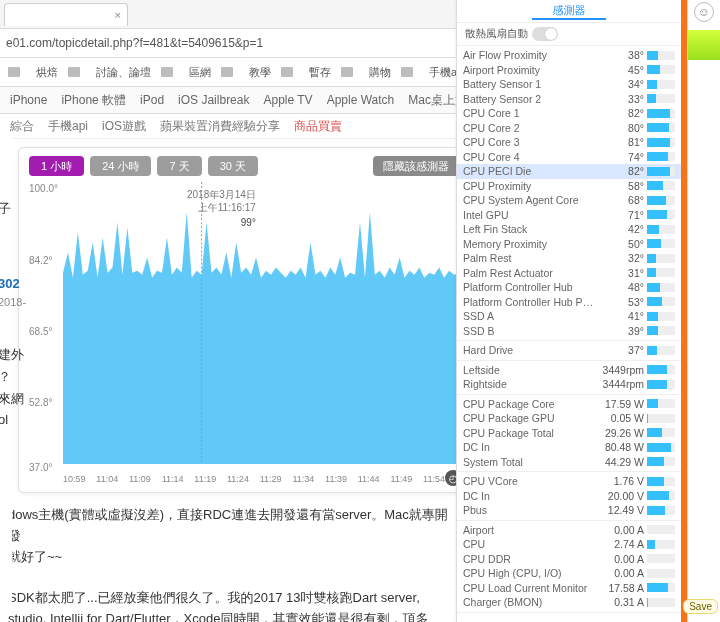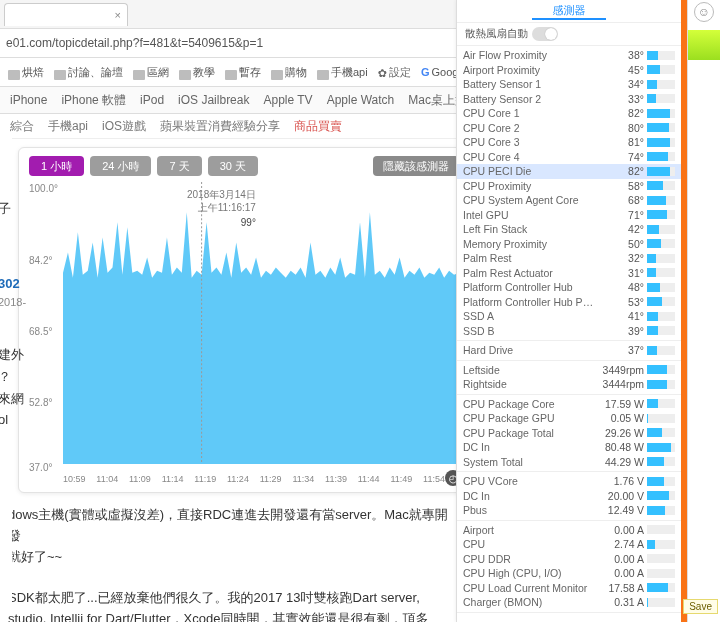--- a/index.html
+++ b/index.html
@@ -1,21 +1,21 @@
 <!DOCTYPE html>
 <html><head>
 <meta charset="utf-8">
 <style>
 html,body{margin:0;padding:0;font-family:-apple-system,"Helvetica Neue",Arial,sans-serif;font-size:11px;color:#333;background:#f2f2f2;overflow:hidden;width:720px;height:622px;position:relative}
 .browser-top{background:#f5f5f5;border-bottom:1px solid #ddd;height:28px;display:flex;align-items:center}
 .tab{background:#fff;border:1px solid #ccc;border-bottom:none;border-radius:4px 4px 0 0;height:22px;margin-left:4px;width:110px;display:flex;align-items:center;padding:0 6px;font-size:11px;color:#555}
 .tab .close{margin-left:auto;color:#888}
 .addr{height:28px;background:#fff;border-bottom:1px solid #ddd;display:flex;align-items:center;padding:0 6px;font-size:12px;color:#555}
 .bookmarks{height:28px;background:#fff;border-bottom:1px solid #ddd;display:flex;align-items:center;padding:0 4px;gap:2px;font-size:11px;color:#555;white-space:nowrap;overflow:hidden}
-.bm{display:flex;align-items:flex-end;gap:2px;padding:2px 4px;color:#555}
+.bm{display:flex;align-items:center;gap:16px;padding:2px 4px;color:#555}
 .bm .f{width:12px;height:10px;background:#bdbdbd;border-radius:1px}
 .gear{color:#666}
 .subnav{height:26px;background:#fafafa;border-bottom:1px solid #ddd;display:flex;align-items:center;gap:14px;padding:0 10px;font-size:12px;color:#666;white-space:nowrap;overflow:hidden}
 .subnav span{cursor:pointer}
 .subnav2{height:24px;background:#fff;border-bottom:1px solid #eee;display:flex;align-items:center;gap:14px;padding:0 10px;font-size:12px;color:#777}
 .subnav2 .act{color:#d9534f}
 .content{position:relative;background:#fff;padding:6px 0 6px 4px}
 .panel{margin:2px 6px 8px 14px;width:430px;background:#fff;border:1px solid #e3e3e3;border-radius:6px;box-shadow:0 1px 4px rgba(0,0,0,.08);padding:8px 10px 6px}
 .btnrow{display:flex;gap:6px;align-items:center}
 .pbtn{background:#9d9d9d;color:#fff;border-radius:4px;font-size:11px;height:20px;line-height:20px;padding:0 12px}
@@ -40,21 +40,21 @@
 .grp{border-bottom:1px solid #eee;padding:2px 0}
 .row{display:flex;align-items:center;padding:0 6px;height:14.5px;color:#666}
 .row.sel{background:#d9e7ff}
 .rname{flex:1;white-space:nowrap;overflow:hidden;text-overflow:ellipsis}
 .rval{width:48px;text-align:right;color:#555;padding-right:3px;white-space:nowrap}
 .rbar{width:28px;height:9px;background:#eee;position:relative}
 .rbar>i{position:absolute;left:0;top:0;bottom:0;background:#34c0ff}
 .rightstrip{position:absolute;top:0;right:0;width:32px;height:622px;background:#fff;border-left:1px solid #ddd}
 .rightstrip .pf{position:absolute;top:2px;right:6px;width:18px;height:18px;border:1px solid #bbb;border-radius:50%;display:flex;align-items:center;justify-content:center;color:#888;font-size:12px}
 .greenband{position:absolute;top:30px;left:0;right:0;height:30px;background:linear-gradient(#d4ff3a,#9bdf1f)}
-.save{position:absolute;bottom:8px;right:2px;background:#fffde7;border:1px solid #e6d96f;padding:1px 5px;font-size:10px;color:#6b5e00;border-radius:0}
+.save{position:absolute;bottom:8px;right:2px;background:#fffde7;border:1px solid #e6d96f;padding:1px 5px;font-size:10px;color:#6b5e00;border-radius:6px}
 .leftedge{position:absolute;left:0;top:136px;width:12px;height:480px;background:#fff}
 .frag{position:absolute;left:-2px;font-size:13px;color:#333;white-space:nowrap}
 svg{display:block}
 </style>
 </head>
 <body>
 
 <div class="browser-top">
  <div class="tab">
       <span></span>

